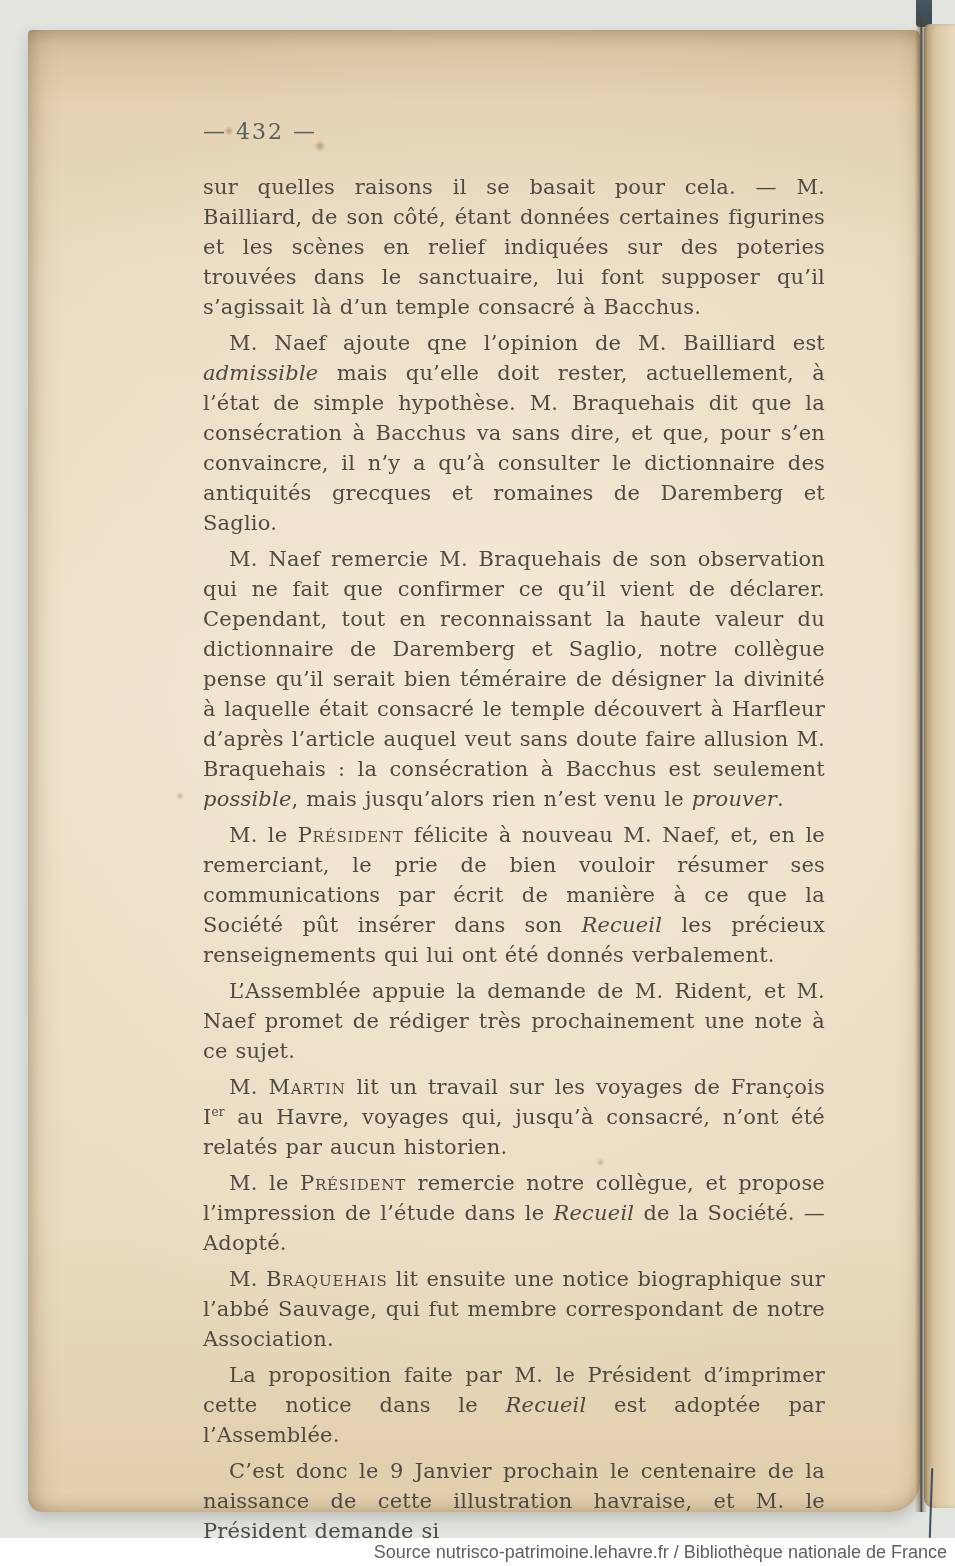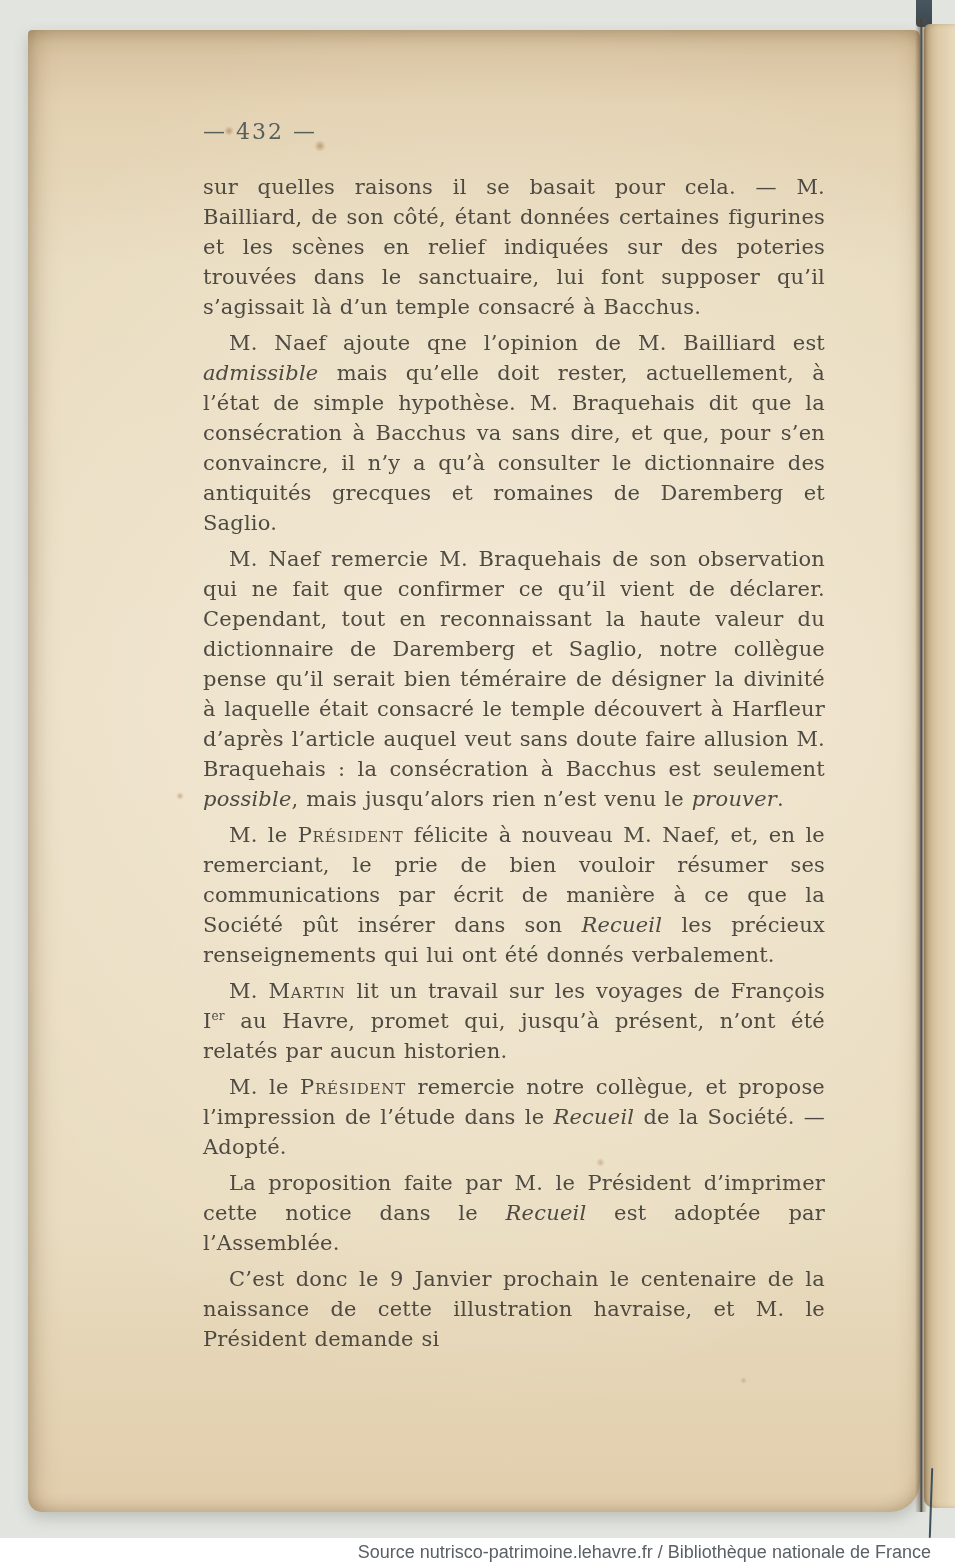--- a/index.html
+++ b/index.html
@@ -109,21 +109,21 @@
   
   .footer-bar {
     position: absolute;
     left: 0; right: 0; bottom: 0;
     height: 28px;
     background: #ffffff;
     display: flex;
     align-items: center;
     justify-content: flex-end;
     box-sizing: border-box;
-    padding-right: 24px;
+    padding-right: 8px;
     font-family: "Liberation Sans", sans-serif;
     font-size: 18px;
     color: #5b6064;
   }
 </style>
 </head>
 <body>
 
 <div class="stage">
 
@@ -136,22 +136,24 @@
     <span class="speck s4"></span>
     <span class="speck s5"></span>
 
     <div class="content">
       <div class="page-number">— 432 —</div>
       <div id="text-block">
           <p class="para"><span>sur quelles raisons il se basait pour cela. — M. Bailliard, de son côté, étant données certaines figurines et les scènes en relief indiquées sur des poteries trouvées dans le sanctuaire, lui font supposer qu’il s’agissait là d’un temple consacré à Bacchus.</span></p>
           <p class="para indent"><span>M. Naef ajoute qne l’opinion de M. Bailliard est </span><em>admissible</em><span> mais qu’elle doit rester, actuellement, à l’état de simple hypothèse. M. Braquehais dit que la consécration à Bacchus va sans dire, et que, pour s’en convaincre, il n’y a qu’à consulter le dictionnaire des antiquités grecques et romaines de Daremberg et Saglio.</span></p>
           <p class="para indent"><span>M. Naef remercie M. Braquehais de son observation qui ne fait que confirmer ce qu’il vient de déclarer. Cependant, tout en reconnaissant la haute valeur du dictionnaire de Daremberg et Saglio, notre collègue pense qu’il serait bien téméraire de désigner la divinité à laquelle était consacré le temple découvert à Harfleur d’après l’article auquel veut sans doute faire allusion M. Braquehais : la consécration à Bacchus est seulement </span><em>possible</em><span>, mais jusqu’alors rien n’est venu le </span><em>prouver</em><span>.</span></p>
           <p class="para indent"><span>M. le </span><span class="sc">Président</span><span> félicite à nouveau M. Naef, et, en le remerciant, le prie de bien vouloir résumer ses communications par écrit de manière à ce que la Société pût insérer dans son </span><em>Recueil</em><span> les précieux renseignements qui lui ont été donnés verbalement.</span></p>
-          <p class="para indent"><span>M. </span><span class="sc">Martin</span><span> lit un travail sur les voyages de François I</span><sup>er</sup><span> au Havre, promet qui, jusqu’à présent, n’ont été relatés par aucun historien.</span></p>
+          <p class="para indent"><span>L’Assemblée appuie la demande de M. Rident, et M. Naef promet de rédiger très prochainement une note à ce sujet.</span></p>
+          <p class="para indent"><span>M. </span><span class="sc">Martin</span><span> lit un travail sur les voyages de François I</span><sup>er</sup><span> au Havre, voyages qui, jusqu’à consacré, n’ont été relatés par aucun historien.</span></p>
           <p class="para indent"><span>M. le </span><span class="sc">Président</span><span> remercie notre collègue,  et propose l’impression de l’étude dans le </span><em>Recueil</em><span> de la Société. — Adopté.</span></p>
+          <p class="para indent"><span>M. </span><span class="sc">Braquehais</span><span> lit ensuite une  notice biographique sur l’abbé Sauvage, qui fut membre correspondant de notre Association.</span></p>
           <p class="para indent"><span>La proposition faite par M. le Président d’imprimer cette notice dans le </span><em>Recueil</em><span> est adoptée par l’Assemblée.</span></p>
           <p class="para indent"><span>C’est donc le 9 Janvier prochain le centenaire de la naissance de cette illustration havraise, et M. le Président demande si</span></p>
         </div>
     </div>
   </div>
 
   <div class="second-page"></div>
   <div class="gutter-shadow"></div>
   <div class="binding-thread"></div>
 

